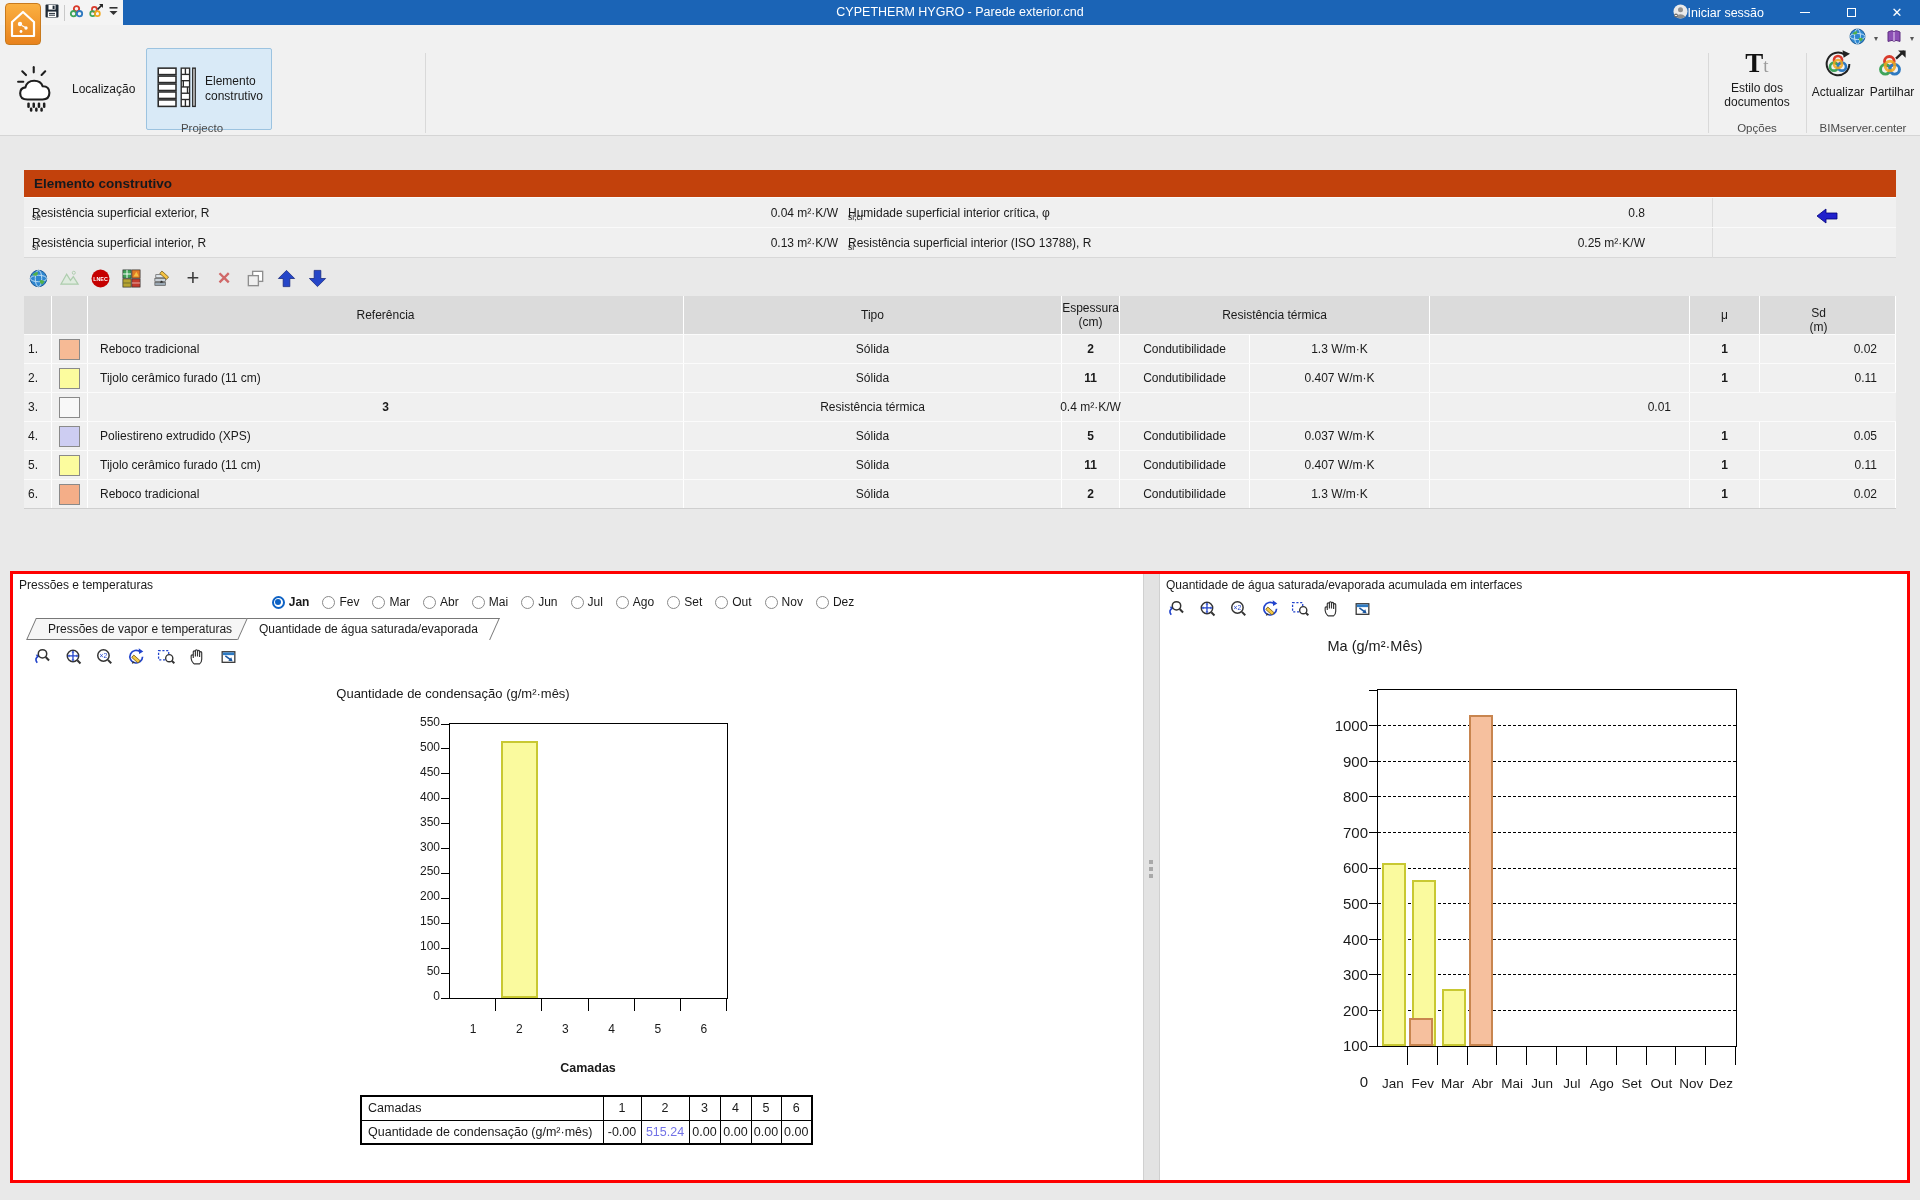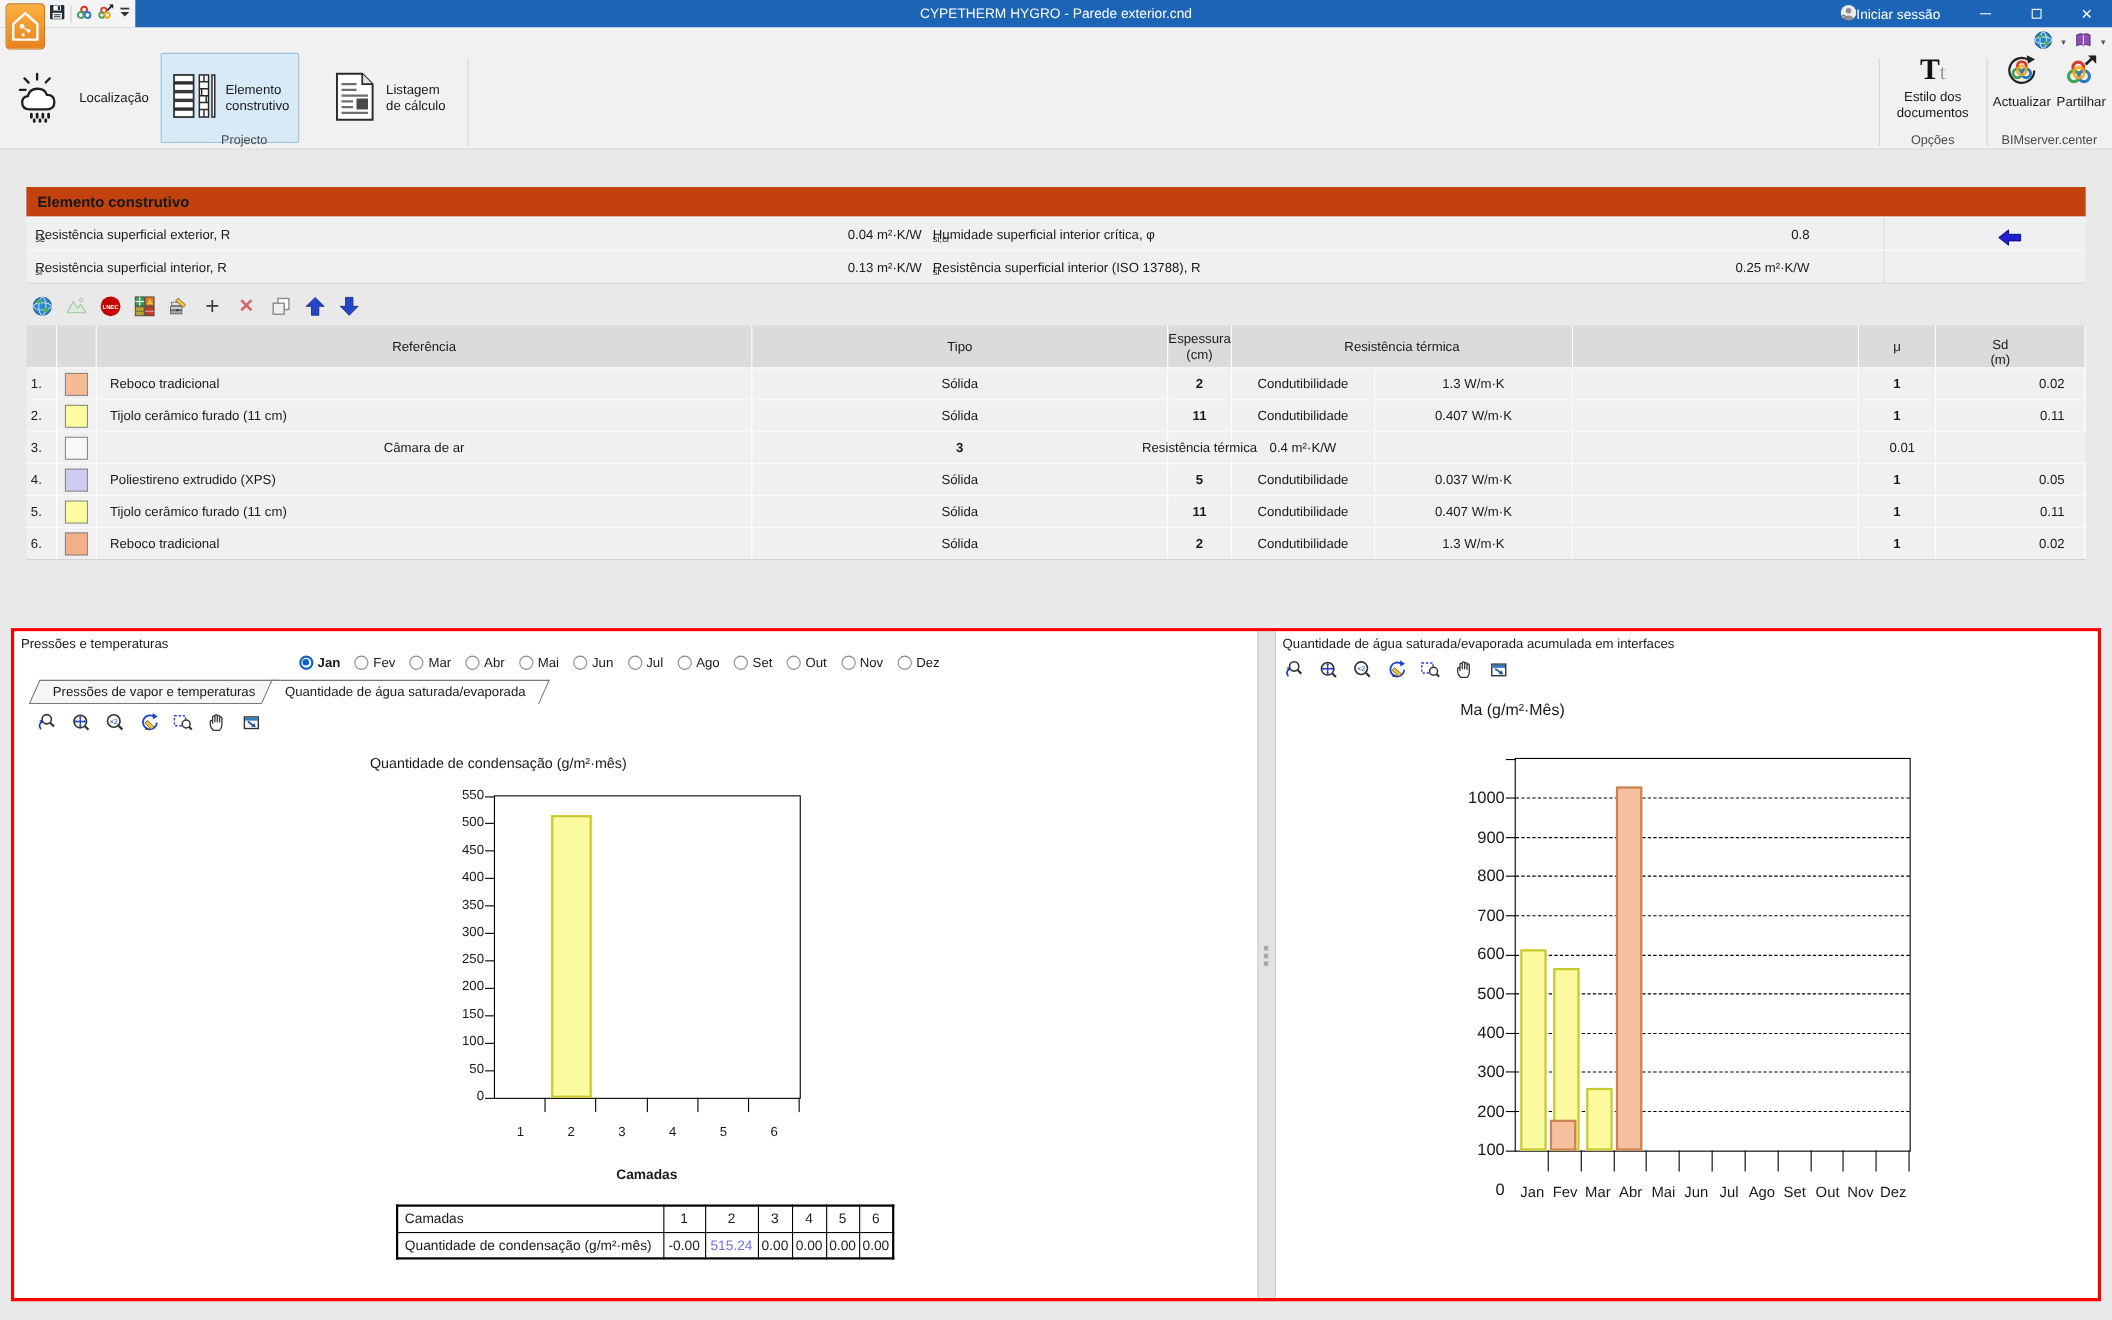--- a/index.html
+++ b/index.html
@@ -256,39 +256,23 @@
             <line x1="29" y1="3" x2="29" y2="9"></line>
             <line x1="27" y1="15" x2="27" y2="21"></line>
             <line x1="31" y1="21" x2="31" y2="27"></line>
             <line x1="29" y1="33" x2="29" y2="39.6"></line>
             <rect x="36" y="3" width="2.4" height="36.6"></rect>
           </g>
         </svg></span>
     <span class="lbl"><span>Elemento</span><br><span>construtivo</span></span>
   </div>
 
-  <div class="rb-btn" style="left:293px;">
-    <span><svg width="42" height="46" viewBox="0 0 40 44">
-          <path d="M5 2 h22 l9 9 v31 H5 z" fill="#FFF" stroke="#2B2B2B" stroke-width="1.7"></path>
-          <path d="M27 2 v9 h9" fill="#E4E4E4" stroke="#2B2B2B" stroke-width="1.5"></path>
-          <g stroke="#6E6E6E" stroke-width="1.8">
-            <line x1="9" y1="11" x2="22" y2="11"></line>
-            <line x1="9" y1="16" x2="22" y2="16"></line>
-            <line x1="9" y1="21" x2="32" y2="21"></line>
-            <line x1="9" y1="26" x2="19" y2="26"></line>
-            <line x1="9" y1="31" x2="19" y2="31"></line>
-            <line x1="9" y1="36" x2="32" y2="36"></line>
-          </g>
-          <rect x="22" y="23.5" width="10" height="9.5" fill="#4A4A4A"></rect>
-        </svg></span>
-    <span class="lbl"><span>Listagem</span><br><span>de cálculo</span></span>
-  </div>
 
   <div class="rb-vert" style="left:425px;"></div>
-  <div class="rb-group-label" style="left:122px; width:200px;">Projecto</div>
+  <div class="rb-group-label" style="left:102px; width:200px;">Projecto</div>
 
   <div class="rb-vert" style="left:1708px;"></div>
   <div class="rb-col" style="left:1712px; width:90px;">
     <span class="tt"><span class="T">T</span><span class="t">t</span></span>
     <span class="lbl"><span>Estilo dos</span><br><span>documentos</span></span>
   </div>
   <div class="rb-group-label" style="left:1712px; width:90px;">Opções</div>
 
   <div class="rb-vert" style="left:1806px;"></div>
   <div class="rb-col" style="left:1810px; width:56px;">
@@ -448,21 +432,20 @@
           <div class="lt-cell lt-c">0.407 W/m·K</div>
           <div class="lt-cell"></div>
           <div class="lt-cell lt-c lt-b">1</div>
           <div class="lt-cell lt-sd">0.11</div>
         </div>
         <div class="lt-row">
           <div class="lt-cell lt-num">3.</div>
           <div class="lt-cell lt-swatch">
             <div class="swatch" style="background: rgb(248, 248, 248);"></div>
           </div>
-          <div class="lt-cell lt-c">Câmara de ar</div>
           <div class="lt-cell lt-c lt-b">3</div>
           <div class="lt-cell lt-c">Resistência térmica</div>
           <div class="lt-cell lt-c">0.4 m²·K/W</div>
           <div class="lt-cell"></div>
           <div class="lt-cell lt-c lt-b"></div>
           <div class="lt-cell lt-sd">0.01</div>
         </div>
         <div class="lt-row">
           <div class="lt-cell lt-num">4.</div>
           <div class="lt-cell lt-swatch">

